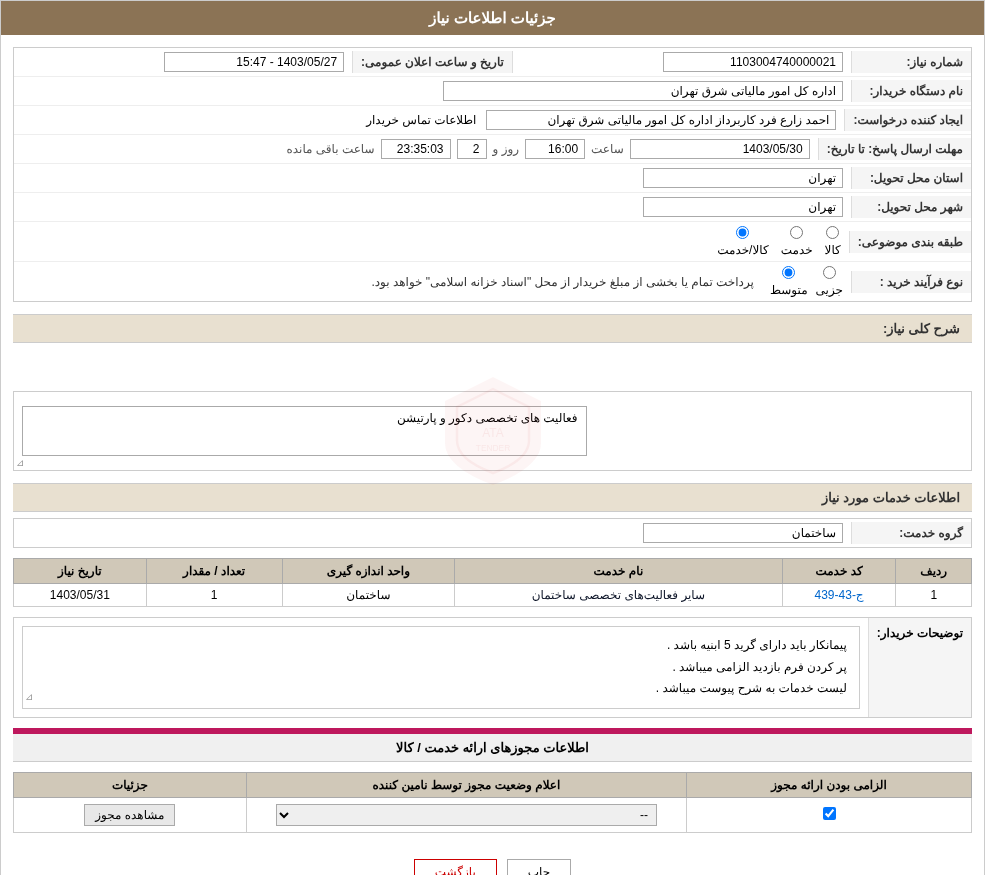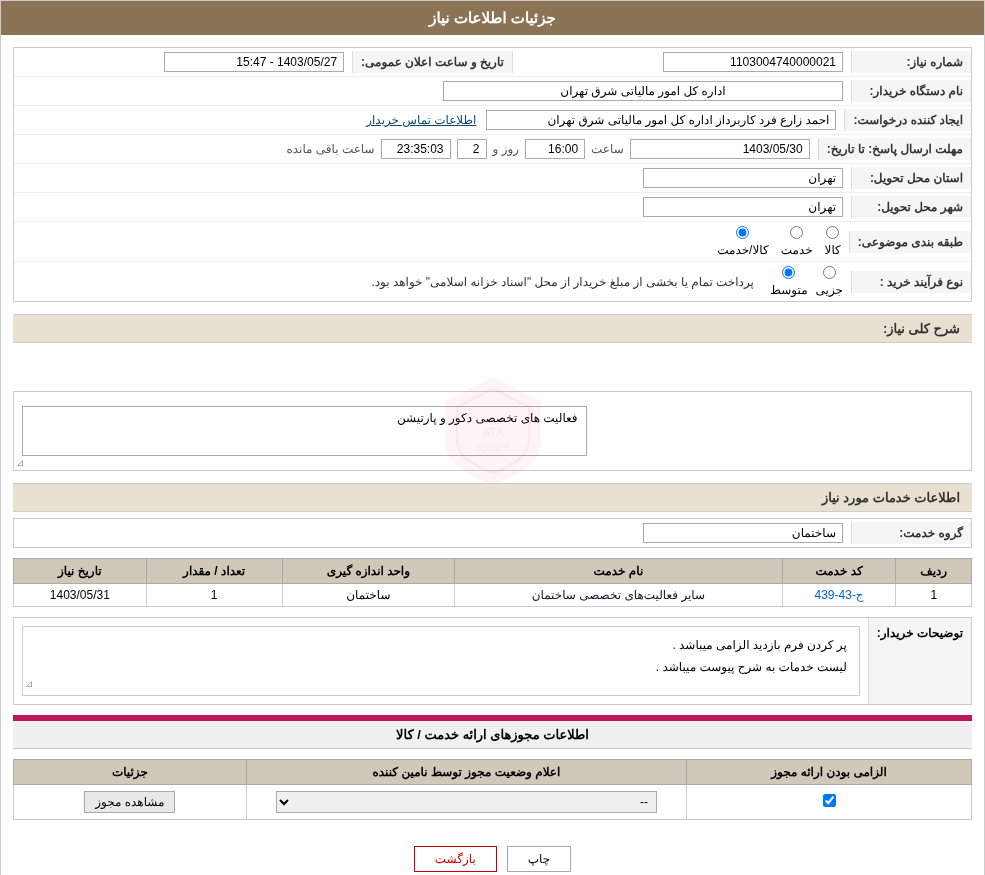--- a/index.html
+++ b/index.html
@@ -64,23 +64,22 @@
       display: flex;
       align-items: center;
       gap: 6px;
       flex-wrap: wrap;
     }
     .small-label {
       color: #555;
       white-space: nowrap;
     }
     .contact-link {
-      color: #0c4a6e;
+      color: #000000;
       cursor: pointer;
-      text-decoration: underline;
     }
     .radio-group {
       display: flex;
       align-items: center;
       gap: 12px;
     }
     .radio-item {
       display: flex;
       align-items: center;
       gap: 4px;
@@ -258,21 +257,21 @@
         </div>
         <div class="label-cell" style="border-right:1px solid #ddd;">تاریخ و ساعت اعلان عمومی:</div>
         <div class="value-cell">
           <span class="value-box">1403/05/27 - 15:47</span>
         </div>
       </div>
 
       <div class="info-row">
         <div class="label-cell">نام دستگاه خریدار:</div>
         <div class="value-cell">
-          <span class="value-box" style="min-width:400px;text-align:center;">اداره کل امور مالیاتی شرق تهران</span>
+          <span class="value-box" style="min-width:400px;">اداره کل امور مالیاتی شرق تهران</span>
         </div>
       </div>
 
       <div class="info-row">
         <div class="label-cell">ایجاد کننده درخواست:</div>
         <div class="value-cell">
           <span class="value-box" style="min-width:350px;">احمد  زارع فرد کاربرداز اداره کل امور مالیاتی شرق تهران</span>
           &nbsp;
           <span class="contact-link">اطلاعات تماس خریدار</span>
         </div>
@@ -394,20 +393,21 @@
               <td>1403/05/31</td>
             </tr>
           </tbody>
       </table>
     </div>
 
     <div style="border:1px solid #ccc; display:flex; margin-bottom:10px;">
       <div class="tawzihat-label">توضیحات خریدار:</div>
       <div class="tawzihat-cell">
         <div class="note-box" id="tawzihat-content">
+            <div>پیمانکار باید دارای گرید 5 ابنیه باشد .</div>
             <div>پر کردن فرم بازدید الزامی میباشد .</div>
             <div>لیست خدمات به شرح پیوست میباشد .</div>
           <span class="resize-handle">⊿</span>
         </div>
       </div>
     </div>
 
     <div class="majoz-link">اطلاعات مجوزهای ارائه خدمت / کالا</div>
 
     <div class="majoz-section">

